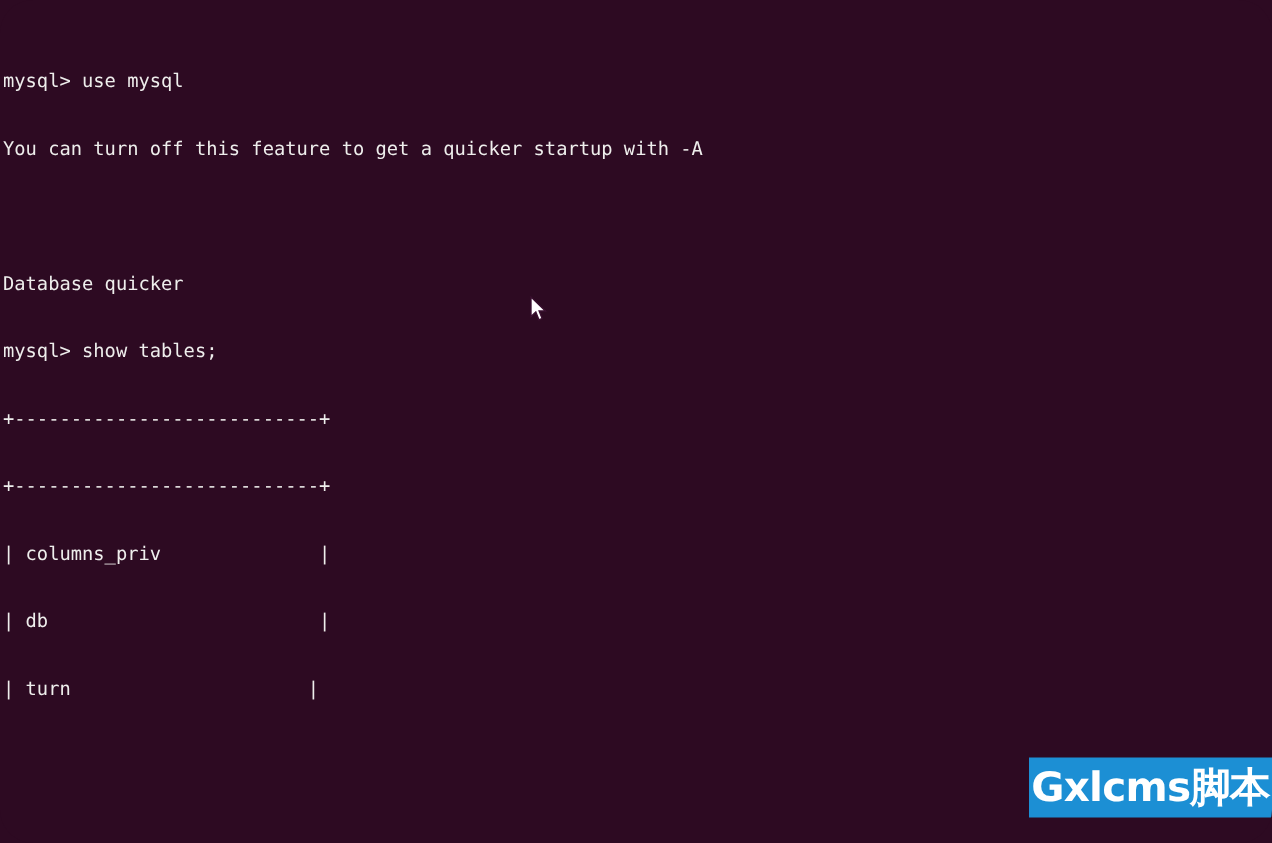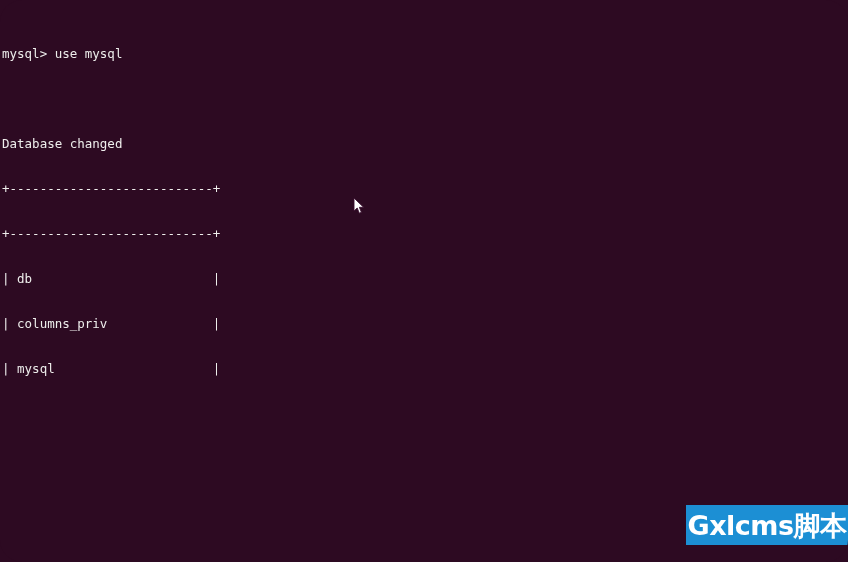--- a/index.html
+++ b/index.html
@@ -68,27 +68,29 @@
   }
 </style>
 </head>
 <body>
 
 <div id="terminal">
 
   <div id="screen">
 
     <div class="line">mysql&gt; use mysql</div>
+    <div class="line">You can turn off this feature to get a quicker startup with -A</div>
     <div class="line"></div>
-    <div class="line">Database changed</div>
+    <div class="line">Database quicker</div>
+    <div class="line">mysql&gt; show tables;</div>
     <div class="line">+---------------------------+</div>
     <div class="line">+---------------------------+</div>
+    <div class="line">| columns_priv              |</div>
     <div class="line">| db                        |</div>
-    <div class="line">| columns_priv              |</div>
-    <div class="line">| mysql                     |</div>
+    <div class="line">| turn                     |</div>
     
     
     
     
     
     
     
     
     
     

